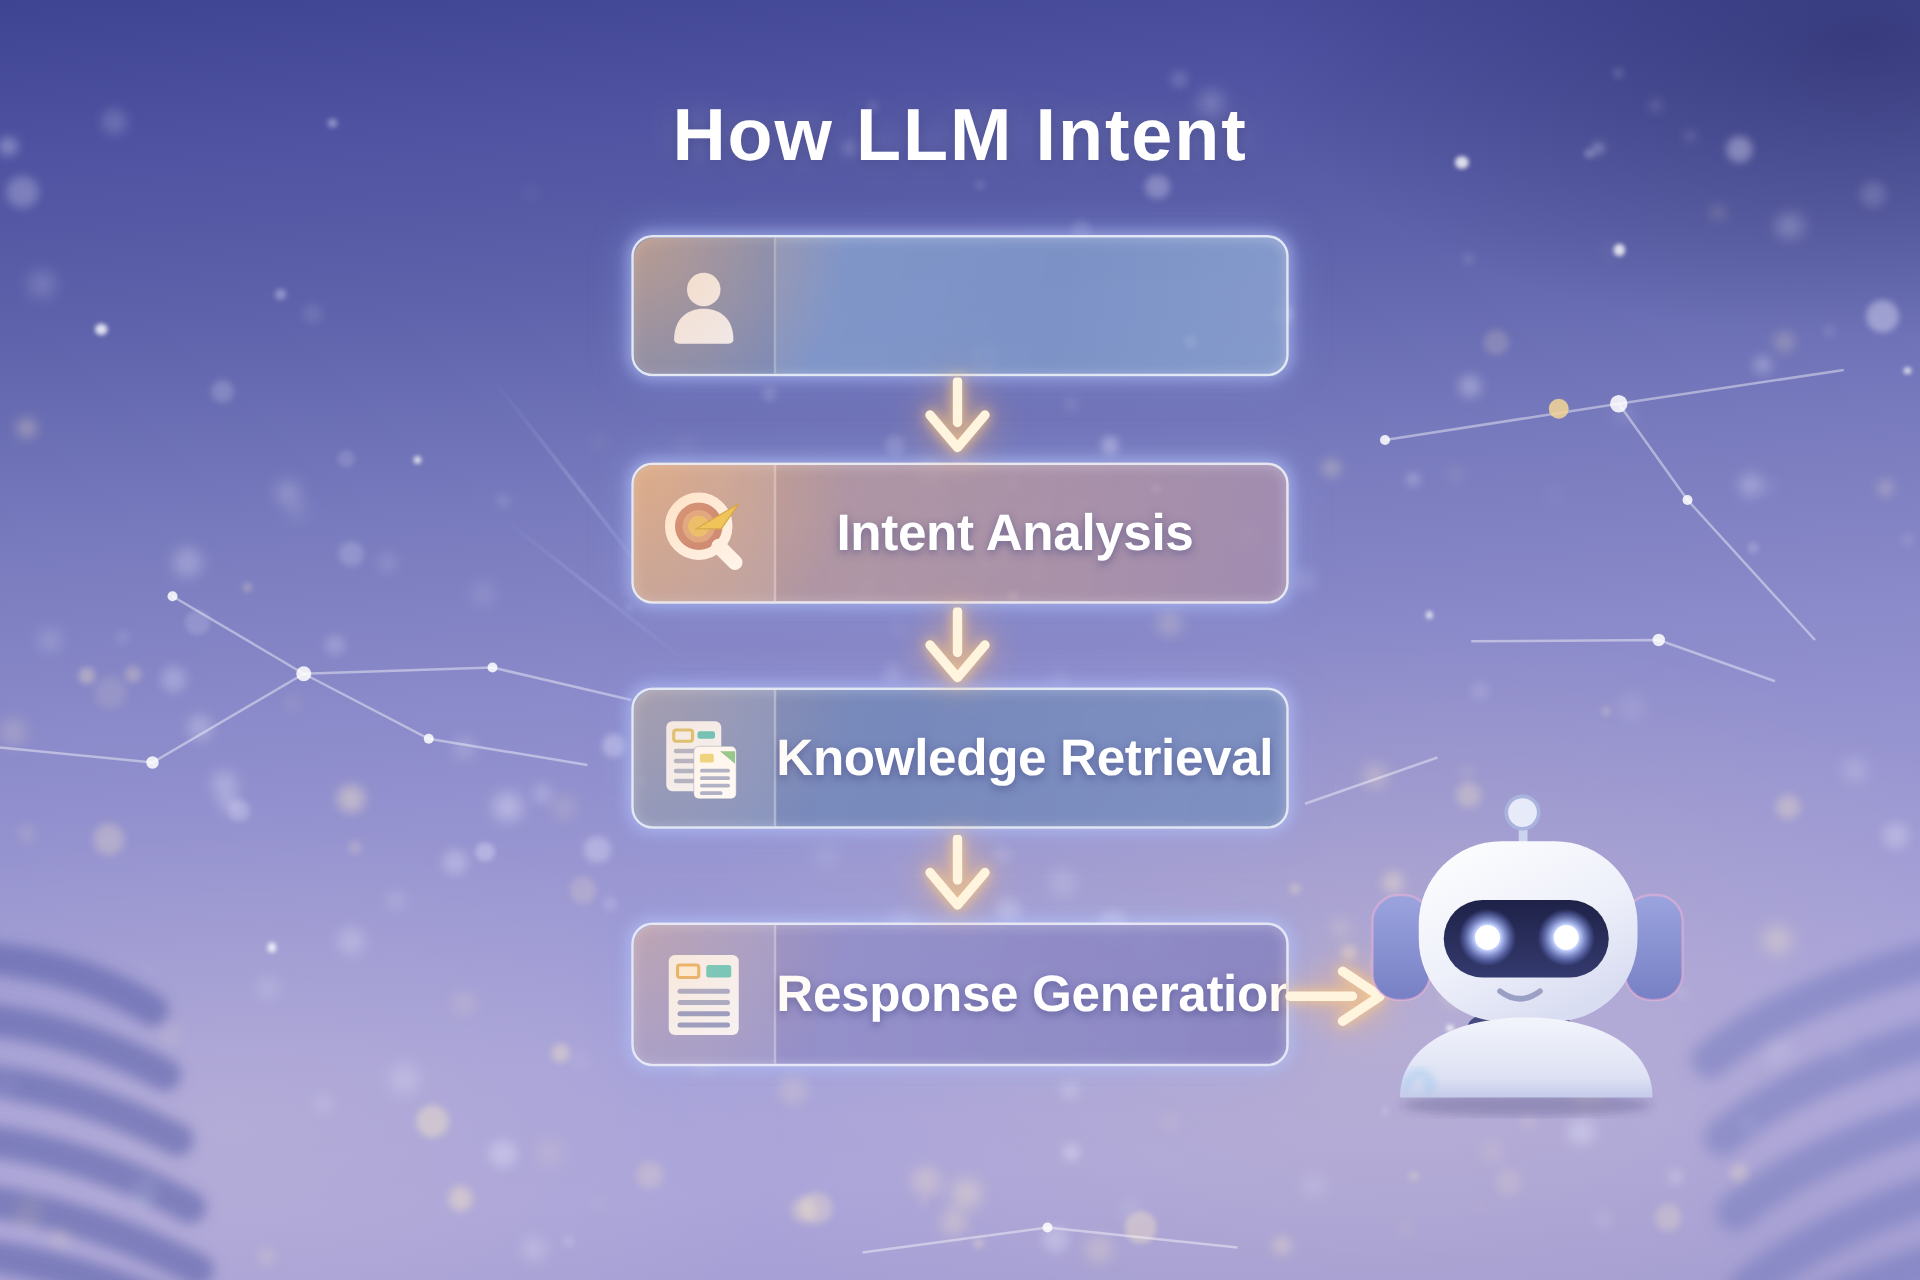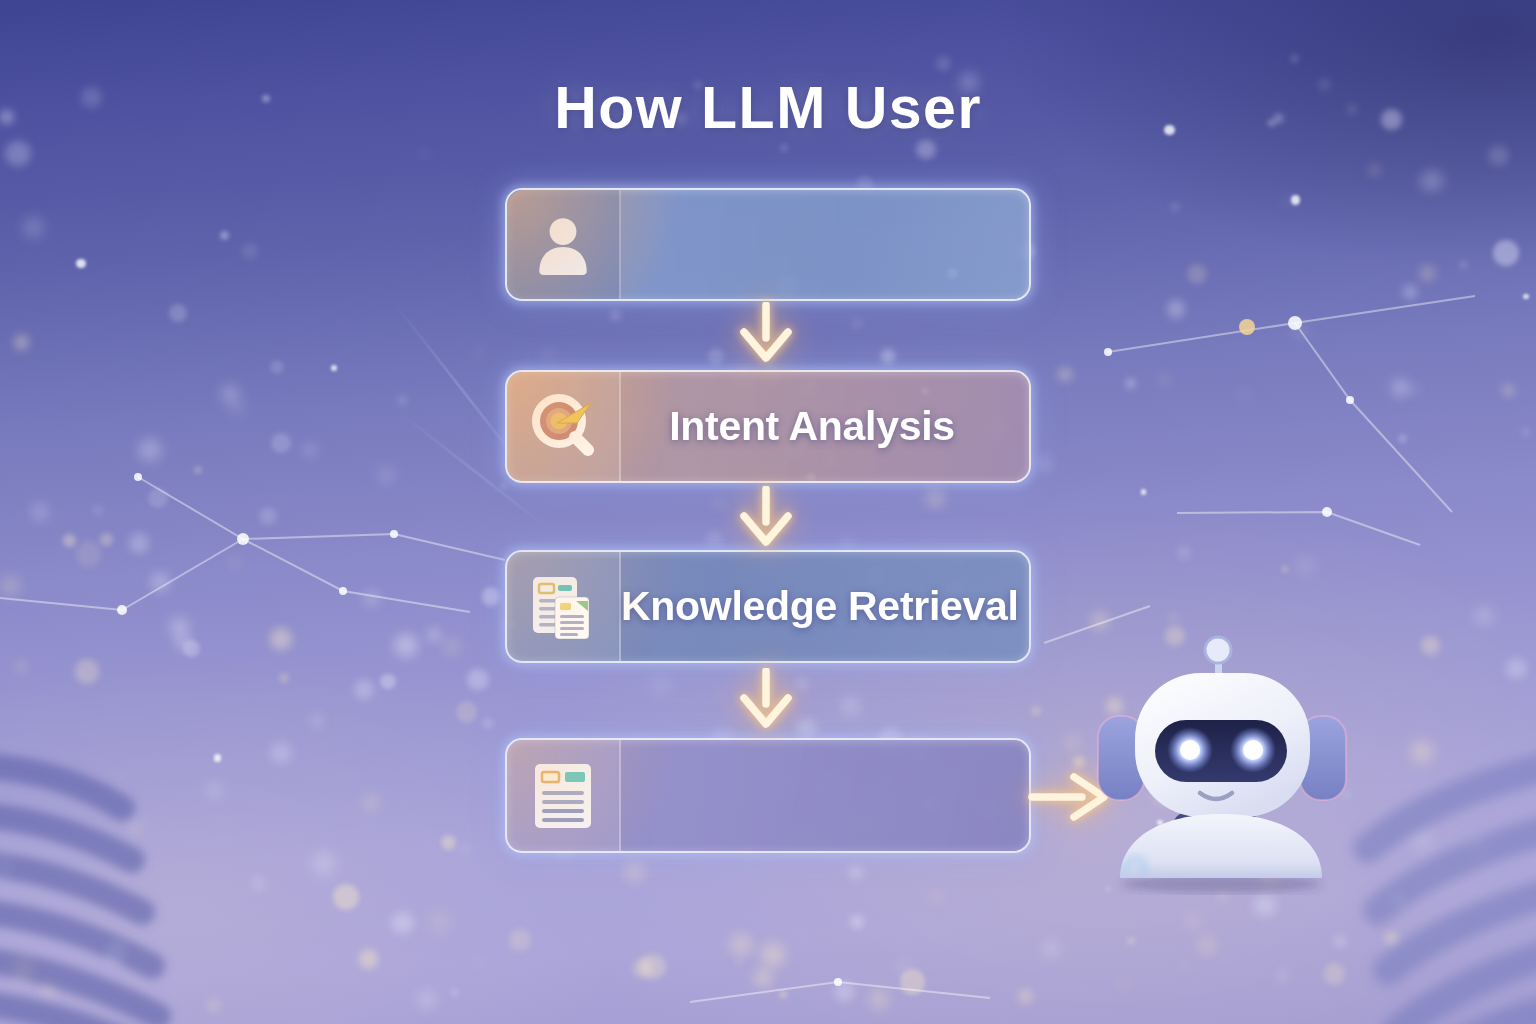--- a/index.html
+++ b/index.html
@@ -356,21 +356,21 @@
       <path d="M280 212 Q180 242 118 292"></path>
       <path d="M282 268 Q190 294 138 330"></path>
     </g>
     <defs>
         <filter id="fblur2" x="-30%" y="-30%" width="160%" height="160%">
       <feGaussianBlur stdDeviation="6"></feGaussianBlur>
         </filter>
       </defs>
   </svg>
 
-  <div class="title">How LLM User</div>
+  <div class="title">How LLM Intent</div>
 
   <div class="step s1">
     <div class="icon-panel">
       <svg width="66" height="66" viewBox="0 0 64 64">
         <circle cx="32" cy="19" r="13" fill="#eef1fb"></circle>
         <path d="M9 58 C9 42 19 34 32 34 C45 34 55 42 55 58 C55 60 53 61 51 61 L13 61 C11 61 9 60 9 58 Z" fill="#eef1fb"></path>
       </svg>
     </div>
   </div>
 
@@ -430,20 +430,21 @@
       <svg width="76" height="76" viewBox="0 0 76 76">
         <rect x="10" y="6" width="56" height="64" rx="5" fill="#f6f7fd"></rect>
         <rect x="17" y="14" width="17" height="10" rx="2" fill="#fdf6e8" stroke="#e4b269" stroke-width="2.5"></rect>
         <rect x="40" y="14" width="20" height="10" rx="2" fill="#62c9c4"></rect>
         <rect x="17" y="33" width="42" height="4" rx="2" fill="#9fa8cf"></rect>
         <rect x="17" y="42" width="42" height="4" rx="2" fill="#9fa8cf"></rect>
         <rect x="17" y="51" width="42" height="4" rx="2" fill="#8f99c9"></rect>
         <rect x="17" y="60" width="42" height="4" rx="2" fill="#8f99c9"></rect>
       </svg>
     </div>
+    <div class="step-label">Response Generation</div>
   </div>
 
   <svg class="arrow a-right" width="84" height="64" viewBox="0 0 84 64">
     <path d="M4 32 L54 32"></path>
       <polyline points="46,12 76,32 46,52"></polyline>
   </svg>
 
   <svg id="robot" width="300" height="285" viewBox="0 0 300 285">
     <defs>
       <linearGradient id="headGrad" x1="0" y1="0" x2=".6" y2="1">

